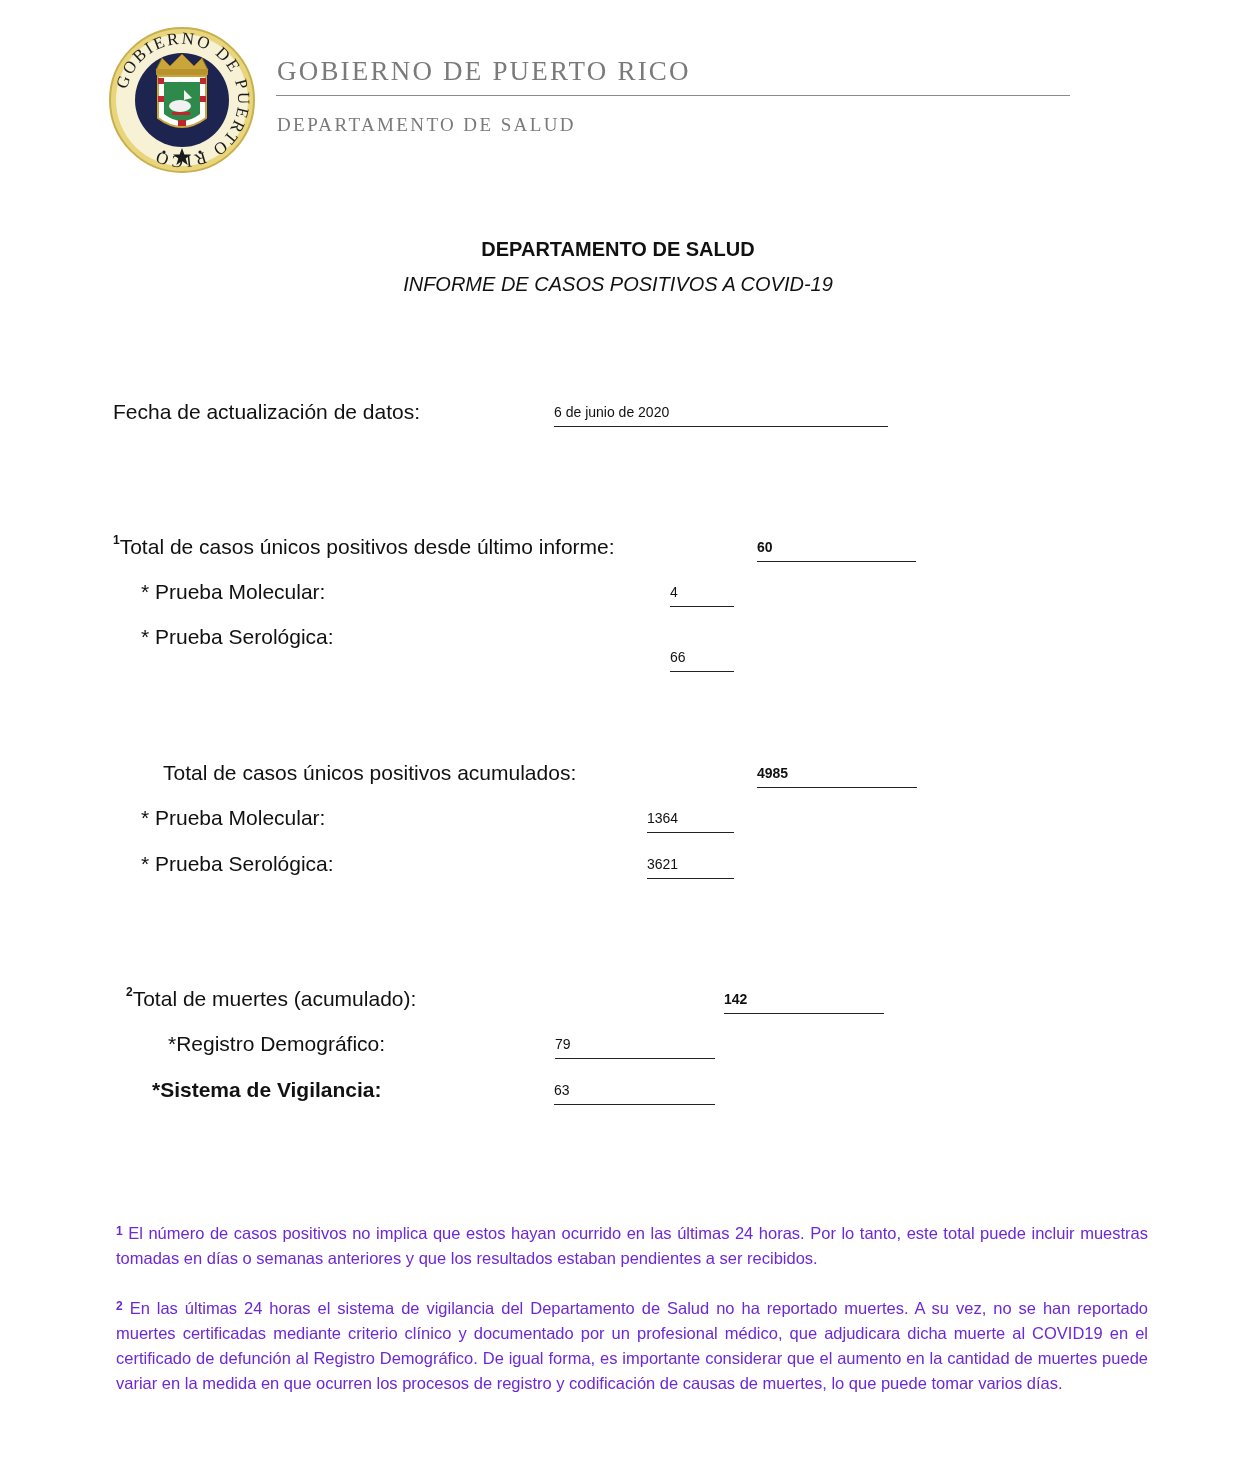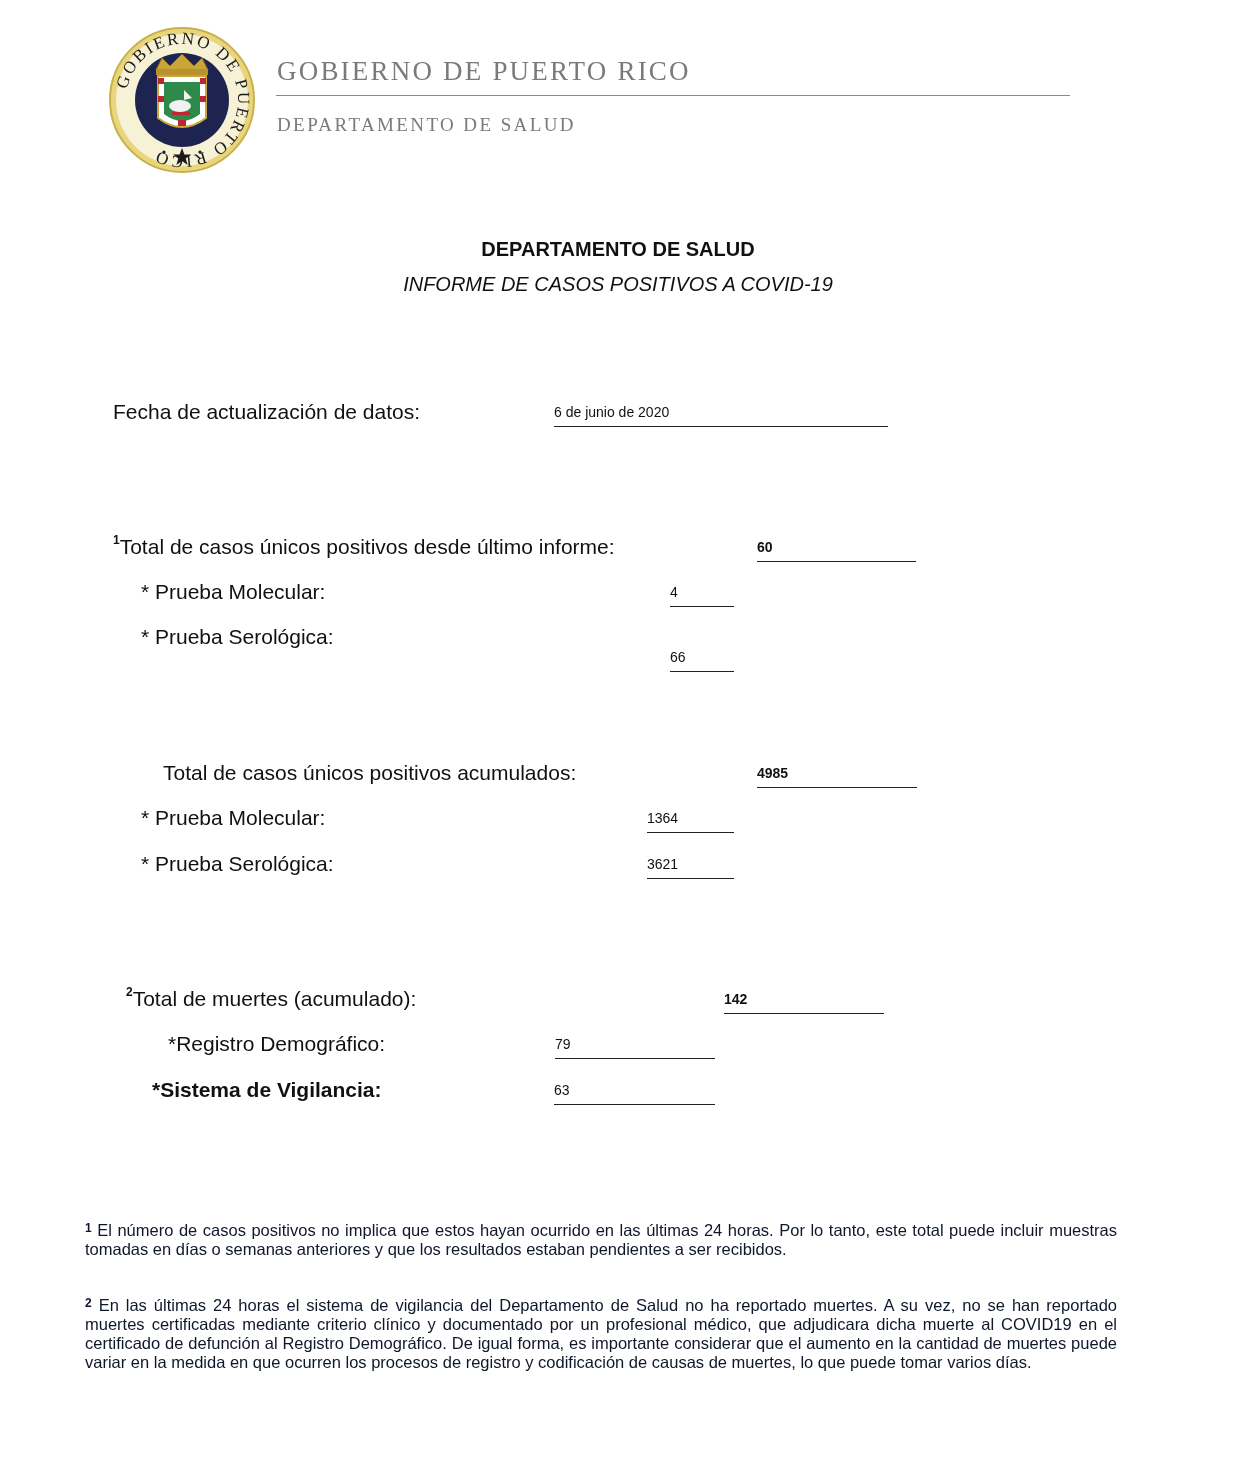--- a/index.html
+++ b/index.html
@@ -16,21 +16,21 @@
   
   .doc-heading { left: 0; width: 1236px; text-align: center; top: 238px;
                  font-size: 20px; font-weight: bold; }
   .doc-subheading { left: 0; width: 1236px; text-align: center; top: 273px; font-size: 20px; font-style: italic; }
   
   .lbl { font-size: 21px; white-space: nowrap; }
   .val { font-size: 14px; border-bottom: 1.3px solid #222; height: 27px; line-height: 26px; }
   .val.bold { font-weight: bold; }
   sup { font-size: 12px; vertical-align: top; position: relative; top: -2px; font-weight: bold; }
   
-  .fn { left: 85px; width: 1032px; font-size: 16.5px; line-height: 19px; text-align: justify; color: #0f172a; }
+  .fn { left: 116px; width: 1032px; font-size: 16.5px; line-height: 25px; text-align: justify; color: #6d28d9; }
 </style>
 </head>
 <body>
 
 <div class="abs seal">
   <svg width="148" height="148" viewBox="0 0 148 148">
     <defs>
       <path id="ringPath" d="M 74 74 m -56 0 a 56 56 0 1 1 112 0 a 56 56 0 1 1 -112 0"></path>
     </defs>
     <circle cx="74" cy="74" r="72" fill="#e9d67c" stroke="#c9b04f" stroke-width="2"></circle>

